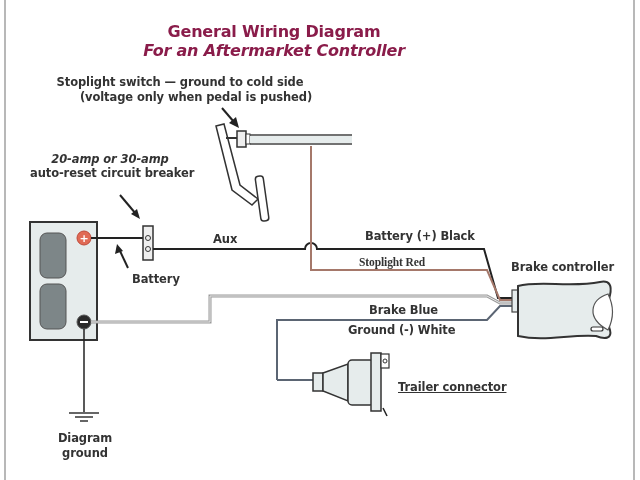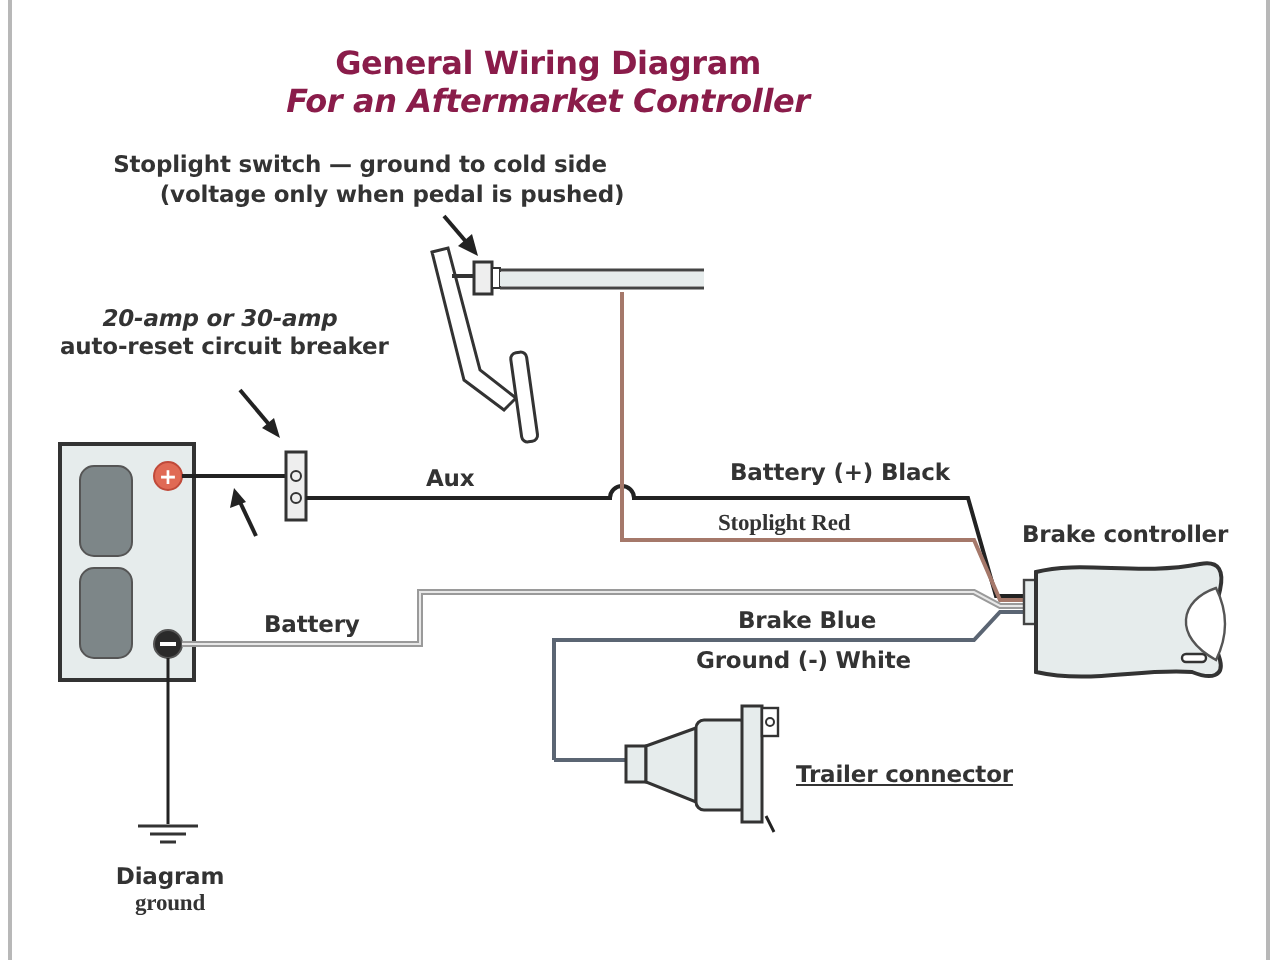--- a/index.html
+++ b/index.html
@@ -100,24 +100,24 @@
     <rect x="381" y="354" width="8" height="14" fill="#fff" stroke="#333" stroke-width="1.2"></rect>
     <circle cx="385" cy="361" r="2" fill="none" stroke="#333" stroke-width="1"></circle>
     <line x1="383" y1="408" x2="387" y2="416" stroke="#222" stroke-width="1.5"></line>
   </g>
 </svg>
 
 <div class="lbl center" style="left:20px; top:75px; width:320px;">Stoplight switch — ground to cold side</div>
 <div class="lbl center" style="left:36px; top:90px; width:320px;">(voltage only when pedal is pushed)</div>
 <div class="lbl center" style="left:30px; top:152px; width:160px;font-style:italic;">20-amp or 30-amp</div>
 <div class="lbl center" style="left:30px; top:166px; width:160px;">auto-reset circuit breaker</div>
-<div class="lbl" style="left:132px; top:272px;margin-top:33px;">Battery</div>
+<div class="lbl" style="left:132px; top:272px;">Battery</div>
 <div class="lbl" style="left:213px; top:232px;">Aux</div>
 
 <div class="lbl" style="left:353px; top:229px;margin-left:12px;">Battery (+)  Black</div>
 <div class="lbl" style="left:359px; top:256px;font-family:Liberation Serif, serif;">Stoplight  Red</div>
 <div class="lbl" style="left:348px; top:279px;margin-top:44px;">Ground (-)  White</div>
 <div class="lbl" style="left:369px; top:303px;">Brake  Blue</div>
 
 <div class="lbl" style="left:511px; top:260px;">Brake controller</div>
 <div class="lbl" style="left:398px; top:380px;text-decoration:underline;">Trailer connector</div>
 <div class="lbl center" style="left:55px; top:431px; width:60px;">Diagram</div>
-<div class="lbl center" style="left:55px; top:446px; width:60px;font-family:Liberation Serif, serif;">ground</div>
+<div class="lbl center" style="left:55px; top:446px; width:60px;">ground</div>
 
 </body></html>

